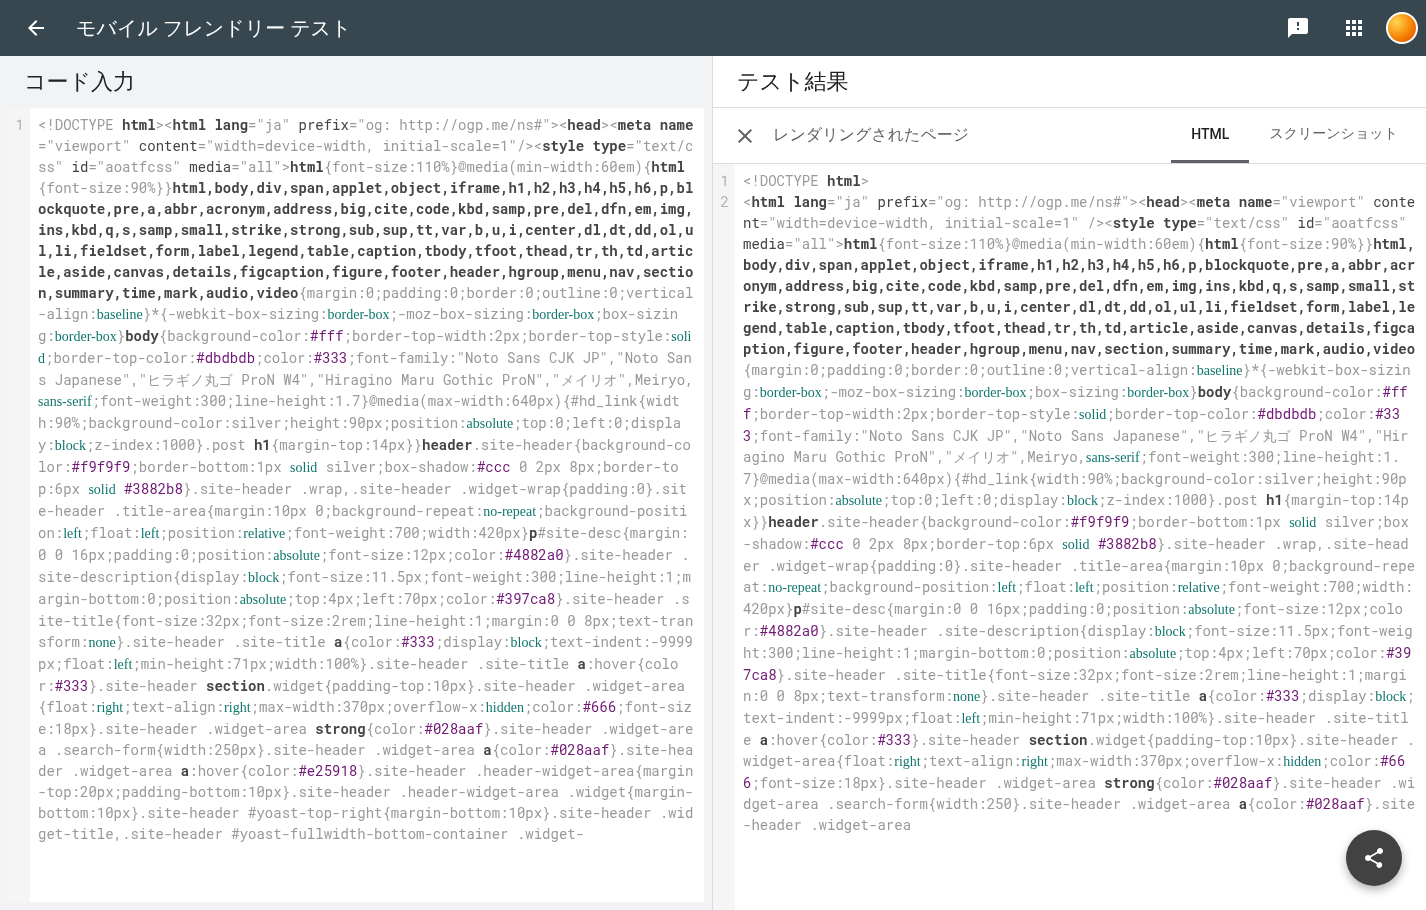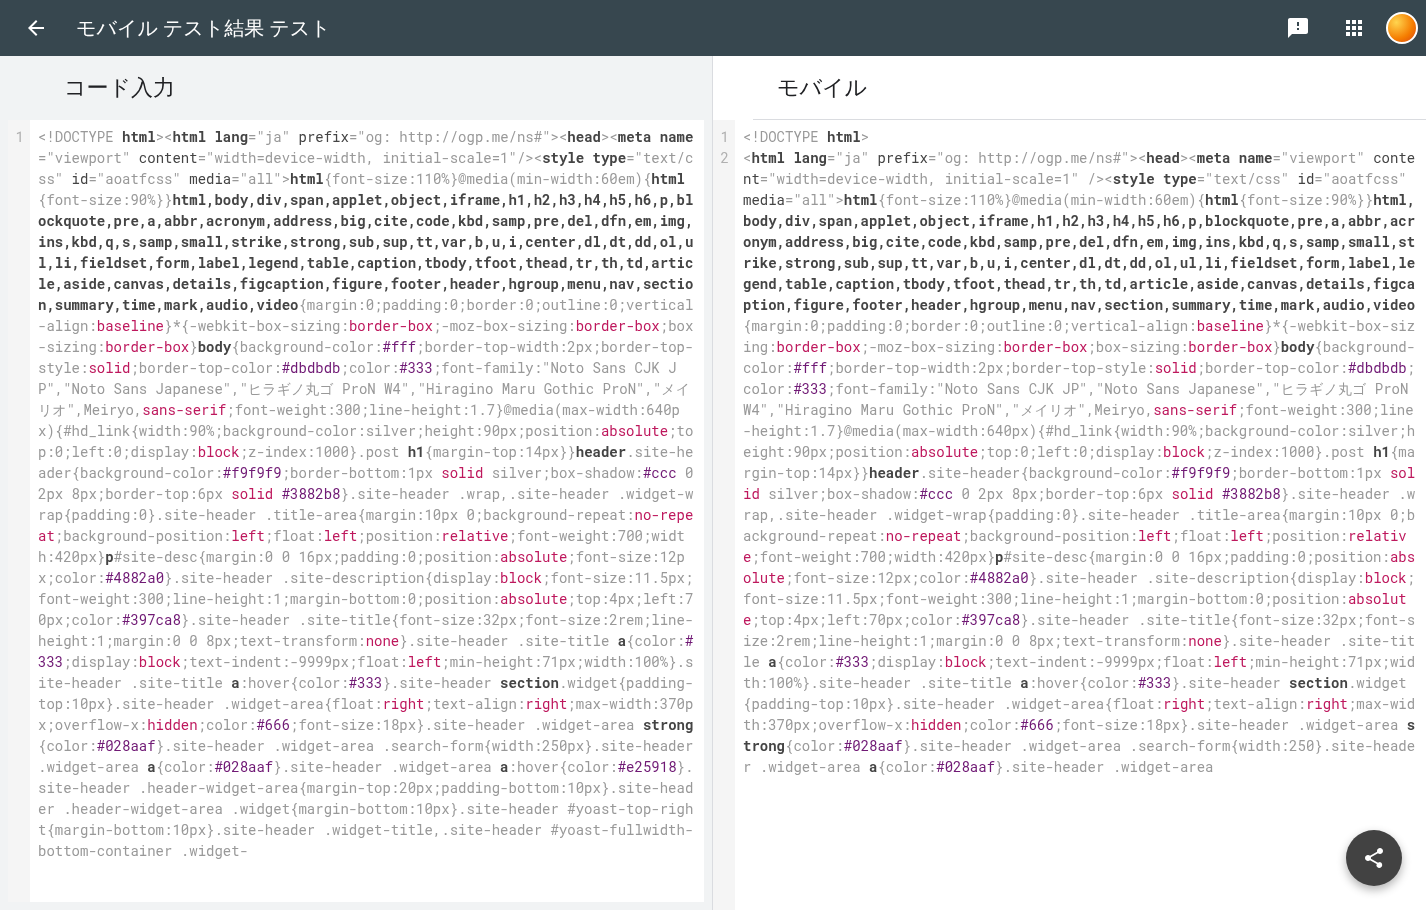--- a/index.html
+++ b/index.html
@@ -60,28 +60,27 @@
   display: flex;
   flex-direction: column;
   overflow: hidden;
 }
 .left-panel {
   background: #f1f3f4;
   border-right: 1px solid #dadce0;
 }
 .right-panel { background: #fff; }
 .panel-title-bar {
-  height: 64px;
+  height: 52px;
   padding: 0 24px;
   display: flex;
   align-items: center;
   font-size: 22px;
   color: #202124;
   background: #f1f3f4;
-  margin-left: 40px;
 }
 .right-panel .panel-title-bar {
   background: #fff;
   border-bottom: 1px solid #dadce0;
 }
 .right-subbar {
   height: 56px;
   display: flex;
   align-items: center;
   border-bottom: 1px solid #dadce0;
@@ -137,21 +136,21 @@
 }
 .code-content {
   padding: 6px 10px 6px 8px;
   color: #555;
   word-break: break-all;
   white-space: normal;
   flex: 1;
 }
 .code-content .tg { font-weight: 700; color: #444; }
 .code-content .at { font-weight: 400; color: #444; }
-.code-content .rd { color: #be185d; }
+.code-content .rd { color: #0f766e; font-family: Liberation Serif, serif; }
 .code-content .or { color: #701a75; }
 .code-content .gr { color: #999; }
 .fab {
   position: fixed;
   bottom: 24px;
   right: 24px;
   width: 56px; height: 56px;
   border-radius: 50%;
   background: #424242;
   display: flex;
@@ -164,21 +163,21 @@
 </style>
 </head>
 <body>
 
 <div class="header">
   <div class="back-btn">
     <svg viewBox="0 0 24 24">
         <path d="M20 11H7.83l5.59-5.59L12 4l-8 8 8 8 1.41-1.41L7.83 13H20z"></path>
       </svg>
   </div>
-  <div class="header-title">モバイル テスト結果 テスト</div>
+  <div class="header-title">モバイル フレンドリー テスト</div>
   <div class="header-right">
     <div class="icon-btn">
       <svg viewBox="0 0 24 24">
           <path d="M20 2H4c-1.1 0-2 .9-2 2v18l4-4h14c1.1 0 2-.9 2-2V4c0-1.1-.9-2-2-2zm-7 12h-2v-2h2v2zm0-4h-2V6h2v4z"></path>
         </svg>
     </div>
     <div class="icon-btn">
       <svg viewBox="0 0 24 24">
           <path d="M4 4h4v4H4zm6 0h4v4h-4zm6 0h4v4h-4zM4 10h4v4H4zm6 0h4v4h-4zm6 0h4v4h-4zM4 16h4v4H4zm6 0h4v4h-4zm6 0h4v4h-4z"></path>
         </svg>
@@ -192,21 +191,33 @@
     <div class="panel-title-bar">コード入力</div>
     <div class="code-area">
       <div class="gutter"><span>1</span></div>
       <div class="code-content">
 <span class="gr">&lt;!DOCTYPE </span><span class="tg">html</span><span class="gr">&gt;</span><span class="gr">&lt;</span><span class="tg">html lang</span><span class="gr">=</span><span class="gr">"ja" </span><span class="at">prefix</span><span class="gr">="og: http://ogp.me/ns#"&gt;</span><span class="gr">&lt;</span><span class="tg">head</span><span class="gr">&gt;</span><span class="gr">&lt;</span><span class="tg">meta name</span><span class="gr">="viewport" </span><span class="at">content</span><span class="gr">="width=device-width, initial-scale=1"</span><span class="gr">/&gt;</span><span class="gr">&lt;</span><span class="tg">style type</span><span class="gr">="text/css" </span><span class="at">id</span><span class="gr">="aoatfcss" </span><span class="at">media</span><span class="gr">="all"&gt;</span><span class="tg">html</span><span class="gr">{font-size:110%}@media(min-width:60em){</span><span class="tg">html</span><span class="gr">{font-size:90%}}</span><span class="tg">html,body,div,span,applet,object,iframe,h1,h2,h3,h4,h5,h6,p,blockquote,pre,a,abbr,acronym,address,big,cite,code,kbd,samp,pre,del,dfn,em,img,ins,kbd,q,s,samp,small,strike,strong,sub,sup,tt,var,b,u,i,center,dl,dt,dd,ol,ul,li,fieldset,form,label,legend,table,caption,tbody,tfoot,thead,tr,th,td,article,aside,canvas,details,figcaption,figure,footer,header,hgroup,menu,nav,section,summary,time,mark,audio,video</span><span class="gr">{margin:0;padding:0;border:0;outline:0;vertical-align:</span><span class="rd">baseline</span><span class="gr">}*{-webkit-box-sizing:</span><span class="rd">border-box</span><span class="gr">;-moz-box-sizing:</span><span class="rd">border-box</span><span class="gr">;box-sizing:</span><span class="rd">border-box</span><span class="gr">}</span><span class="tg">body</span><span class="gr">{background-color:</span><span class="or">#fff</span><span class="gr">;border-top-width:2px;border-top-style:</span><span class="rd">solid</span><span class="gr">;border-top-color:</span><span class="or">#dbdbdb</span><span class="gr">;color:</span><span class="or">#333</span><span class="gr">;font-family:"Noto Sans CJK JP","Noto Sans Japanese","ヒラギノ丸ゴ ProN W4","Hiragino Maru Gothic ProN","メイリオ",Meiryo,</span><span class="rd">sans-serif</span><span class="gr">;font-weight:300;line-height:1.7}@media(max-width:640px){#hd_link{width:90%;background-color:silver;height:90px;position:</span><span class="rd">absolute</span><span class="gr">;top:0;left:0;display:</span><span class="rd">block</span><span class="gr">;z-index:1000}.post </span><span class="tg">h1</span><span class="gr">{margin-top:14px}}</span><span class="tg">header</span><span class="gr">.site-header{background-color:</span><span class="or">#f9f9f9</span><span class="gr">;border-bottom:1px </span><span class="rd">solid</span><span class="gr"> silver;box-shadow:</span><span class="or">#ccc</span><span class="gr"> 0 2px 8px;border-top:6px </span><span class="rd">solid</span><span class="gr"> </span><span class="or">#3882b8</span><span class="gr">}.site-header .wrap,.site-header .widget-wrap{padding:0}.site-header .title-area{margin:10px 0;background-repeat:</span><span class="rd">no-repeat</span><span class="gr">;background-position:</span><span class="rd">left</span><span class="gr">;float:</span><span class="rd">left</span><span class="gr">;position:</span><span class="rd">relative</span><span class="gr">;font-weight:700;width:420px}</span><span class="tg">p</span><span class="gr">#site-desc{margin:0 0 16px;padding:0;position:</span><span class="rd">absolute</span><span class="gr">;font-size:12px;color:</span><span class="or">#4882a0</span><span class="gr">}.site-header .site-description{display:</span><span class="rd">block</span><span class="gr">;font-size:11.5px;font-weight:300;line-height:1;margin-bottom:0;position:</span><span class="rd">absolute</span><span class="gr">;top:4px;left:70px;color:</span><span class="or">#397ca8</span><span class="gr">}.site-header .site-title{font-size:32px;font-size:2rem;line-height:1;margin:0 0 8px;text-transform:</span><span class="rd">none</span><span class="gr">}.site-header .site-title </span><span class="tg">a</span><span class="gr">{color:</span><span class="or">#333</span><span class="gr">;display:</span><span class="rd">block</span><span class="gr">;text-indent:-9999px;float:</span><span class="rd">left</span><span class="gr">;min-height:71px;width:100%}.site-header .site-title </span><span class="tg">a</span><span class="gr">:hover{color:</span><span class="or">#333</span><span class="gr">}.site-header </span><span class="tg">section</span><span class="gr">.widget{padding-top:10px}.site-header .widget-area{float:</span><span class="rd">right</span><span class="gr">;text-align:</span><span class="rd">right</span><span class="gr">;max-width:370px;overflow-x:</span><span class="rd">hidden</span><span class="gr">;color:</span><span class="or">#666</span><span class="gr">;font-size:18px}.site-header .widget-area </span><span class="tg">strong</span><span class="gr">{color:</span><span class="or">#028aaf</span><span class="gr">}.site-header .widget-area .search-form{width:250px}.site-header .widget-area </span><span class="tg">a</span><span class="gr">{color:</span><span class="or">#028aaf</span><span class="gr">}.site-header .widget-area </span><span class="tg">a</span><span class="gr">:hover{color:</span><span class="or">#e25918</span><span class="gr">}.site-header .header-widget-area{margin-top:20px;padding-bottom:10px}.site-header .header-widget-area .widget{margin-bottom:10px}.site-header #yoast-top-right{margin-bottom:10px}.site-header .widget-title,.site-header #yoast-fullwidth-bottom-container .widget-</span>
       </div>
     </div>
   </div>
 
   <div class="right-panel">
-    <div class="panel-title-bar">モバイル</div>
+    <div class="panel-title-bar">テスト結果</div>
+    <div class="right-subbar">
+      <div class="close-btn">
+        <svg viewBox="0 0 24 24">
+            <path d="M19 6.41 17.59 5 12 10.59 6.41 5 5 6.41 10.59 12 5 17.59 6.41 19 12 13.41 17.59 19 19 17.59 13.41 12z"></path>
+          </svg>
+      </div>
+      <div class="rendered-label">レンダリングされたページ</div>
+      <div class="tabs">
+        <div class="tab active">HTML</div>
+        <div class="tab">スクリーンショット</div>
+      </div>
+    </div>
     <div class="code-area">
       <div class="gutter">
         <div>1</div>
         <div>2</div>
       </div>
       <div class="code-content">
 <span class="gr">&lt;!DOCTYPE </span><span class="tg">html</span><span class="gr">&gt;</span><br>
 <span class="gr">&lt;</span><span class="tg">html lang</span><span class="gr">=</span><span class="gr">"ja" </span><span class="at">prefix</span><span class="gr">="og: http://ogp.me/ns#"&gt;</span><span class="gr">&lt;</span><span class="tg">head</span><span class="gr">&gt;</span><span class="gr">&lt;</span><span class="tg">meta name</span><span class="gr">="viewport" </span><span class="at">content</span><span class="gr">="width=device-width, initial-scale=1"</span><span class="gr"> /&gt;</span><span class="gr">&lt;</span><span class="tg">style type</span><span class="gr">="text/css" </span><span class="at">id</span><span class="gr">="aoatfcss" </span><span class="at">media</span><span class="gr">="all"&gt;</span><span class="tg">html</span><span class="gr">{font-size:110%}@media(min-width:60em){</span><span class="tg">html</span><span class="gr">{font-size:90%}}</span><span class="tg">html,body,div,span,applet,object,iframe,h1,h2,h3,h4,h5,h6,p,blockquote,pre,a,abbr,acronym,address,big,cite,code,kbd,samp,pre,del,dfn,em,img,ins,kbd,q,s,samp,small,strike,strong,sub,sup,tt,var,b,u,i,center,dl,dt,dd,ol,ul,li,fieldset,form,label,legend,table,caption,tbody,tfoot,thead,tr,th,td,article,aside,canvas,details,figcaption,figure,footer,header,hgroup,menu,nav,section,summary,time,mark,audio,video</span><span class="gr">{margin:0;padding:0;border:0;outline:0;vertical-align:</span><span class="rd">baseline</span><span class="gr">}*{-webkit-box-sizing:</span><span class="rd">border-box</span><span class="gr">;-moz-box-sizing:</span><span class="rd">border-box</span><span class="gr">;box-sizing:</span><span class="rd">border-box</span><span class="gr">}</span><span class="tg">body</span><span class="gr">{background-color:</span><span class="or">#fff</span><span class="gr">;border-top-width:2px;border-top-style:</span><span class="rd">solid</span><span class="gr">;border-top-color:</span><span class="or">#dbdbdb</span><span class="gr">;color:</span><span class="or">#333</span><span class="gr">;font-family:"Noto Sans CJK JP","Noto Sans Japanese","ヒラギノ丸ゴ ProN W4","Hiragino Maru Gothic ProN","メイリオ",Meiryo,</span><span class="rd">sans-serif</span><span class="gr">;font-weight:300;line-height:1.7}@media(max-width:640px){#hd_link{width:90%;background-color:silver;height:90px;position:</span><span class="rd">absolute</span><span class="gr">;top:0;left:0;display:</span><span class="rd">block</span><span class="gr">;z-index:1000}.post </span><span class="tg">h1</span><span class="gr">{margin-top:14px}}</span><span class="tg">header</span><span class="gr">.site-header{background-color:</span><span class="or">#f9f9f9</span><span class="gr">;border-bottom:1px </span><span class="rd">solid</span><span class="gr"> silver;box-shadow:</span><span class="or">#ccc</span><span class="gr"> 0 2px 8px;border-top:6px </span><span class="rd">solid</span><span class="gr"> </span><span class="or">#3882b8</span><span class="gr">}.site-header .wrap,.site-header .widget-wrap{padding:0}.site-header .title-area{margin:10px 0;background-repeat:</span><span class="rd">no-repeat</span><span class="gr">;background-position:</span><span class="rd">left</span><span class="gr">;float:</span><span class="rd">left</span><span class="gr">;position:</span><span class="rd">relative</span><span class="gr">;font-weight:700;width:420px}</span><span class="tg">p</span><span class="gr">#site-desc{margin:0 0 16px;padding:0;position:</span><span class="rd">absolute</span><span class="gr">;font-size:12px;color:</span><span class="or">#4882a0</span><span class="gr">}.site-header .site-description{display:</span><span class="rd">block</span><span class="gr">;font-size:11.5px;font-weight:300;line-height:1;margin-bottom:0;position:</span><span class="rd">absolute</span><span class="gr">;top:4px;left:70px;color:</span><span class="or">#397ca8</span><span class="gr">}.site-header .site-title{font-size:32px;font-size:2rem;line-height:1;margin:0 0 8px;text-transform:</span><span class="rd">none</span><span class="gr">}.site-header .site-title </span><span class="tg">a</span><span class="gr">{color:</span><span class="or">#333</span><span class="gr">;display:</span><span class="rd">block</span><span class="gr">;text-indent:-9999px;float:</span><span class="rd">left</span><span class="gr">;min-height:71px;width:100%}.site-header .site-title </span><span class="tg">a</span><span class="gr">:hover{color:</span><span class="or">#333</span><span class="gr">}.site-header </span><span class="tg">section</span><span class="gr">.widget{padding-top:10px}.site-header .widget-area{float:</span><span class="rd">right</span><span class="gr">;text-align:</span><span class="rd">right</span><span class="gr">;max-width:370px;overflow-x:</span><span class="rd">hidden</span><span class="gr">;color:</span><span class="or">#666</span><span class="gr">;font-size:18px}.site-header .widget-area </span><span class="tg">strong</span><span class="gr">{color:</span><span class="or">#028aaf</span><span class="gr">}.site-header .widget-area .search-form{width:250}.site-header .widget-area </span><span class="tg">a</span><span class="gr">{color:</span><span class="or">#028aaf</span><span class="gr">}.site-header .widget-area</span>
       </div>
     </div>

